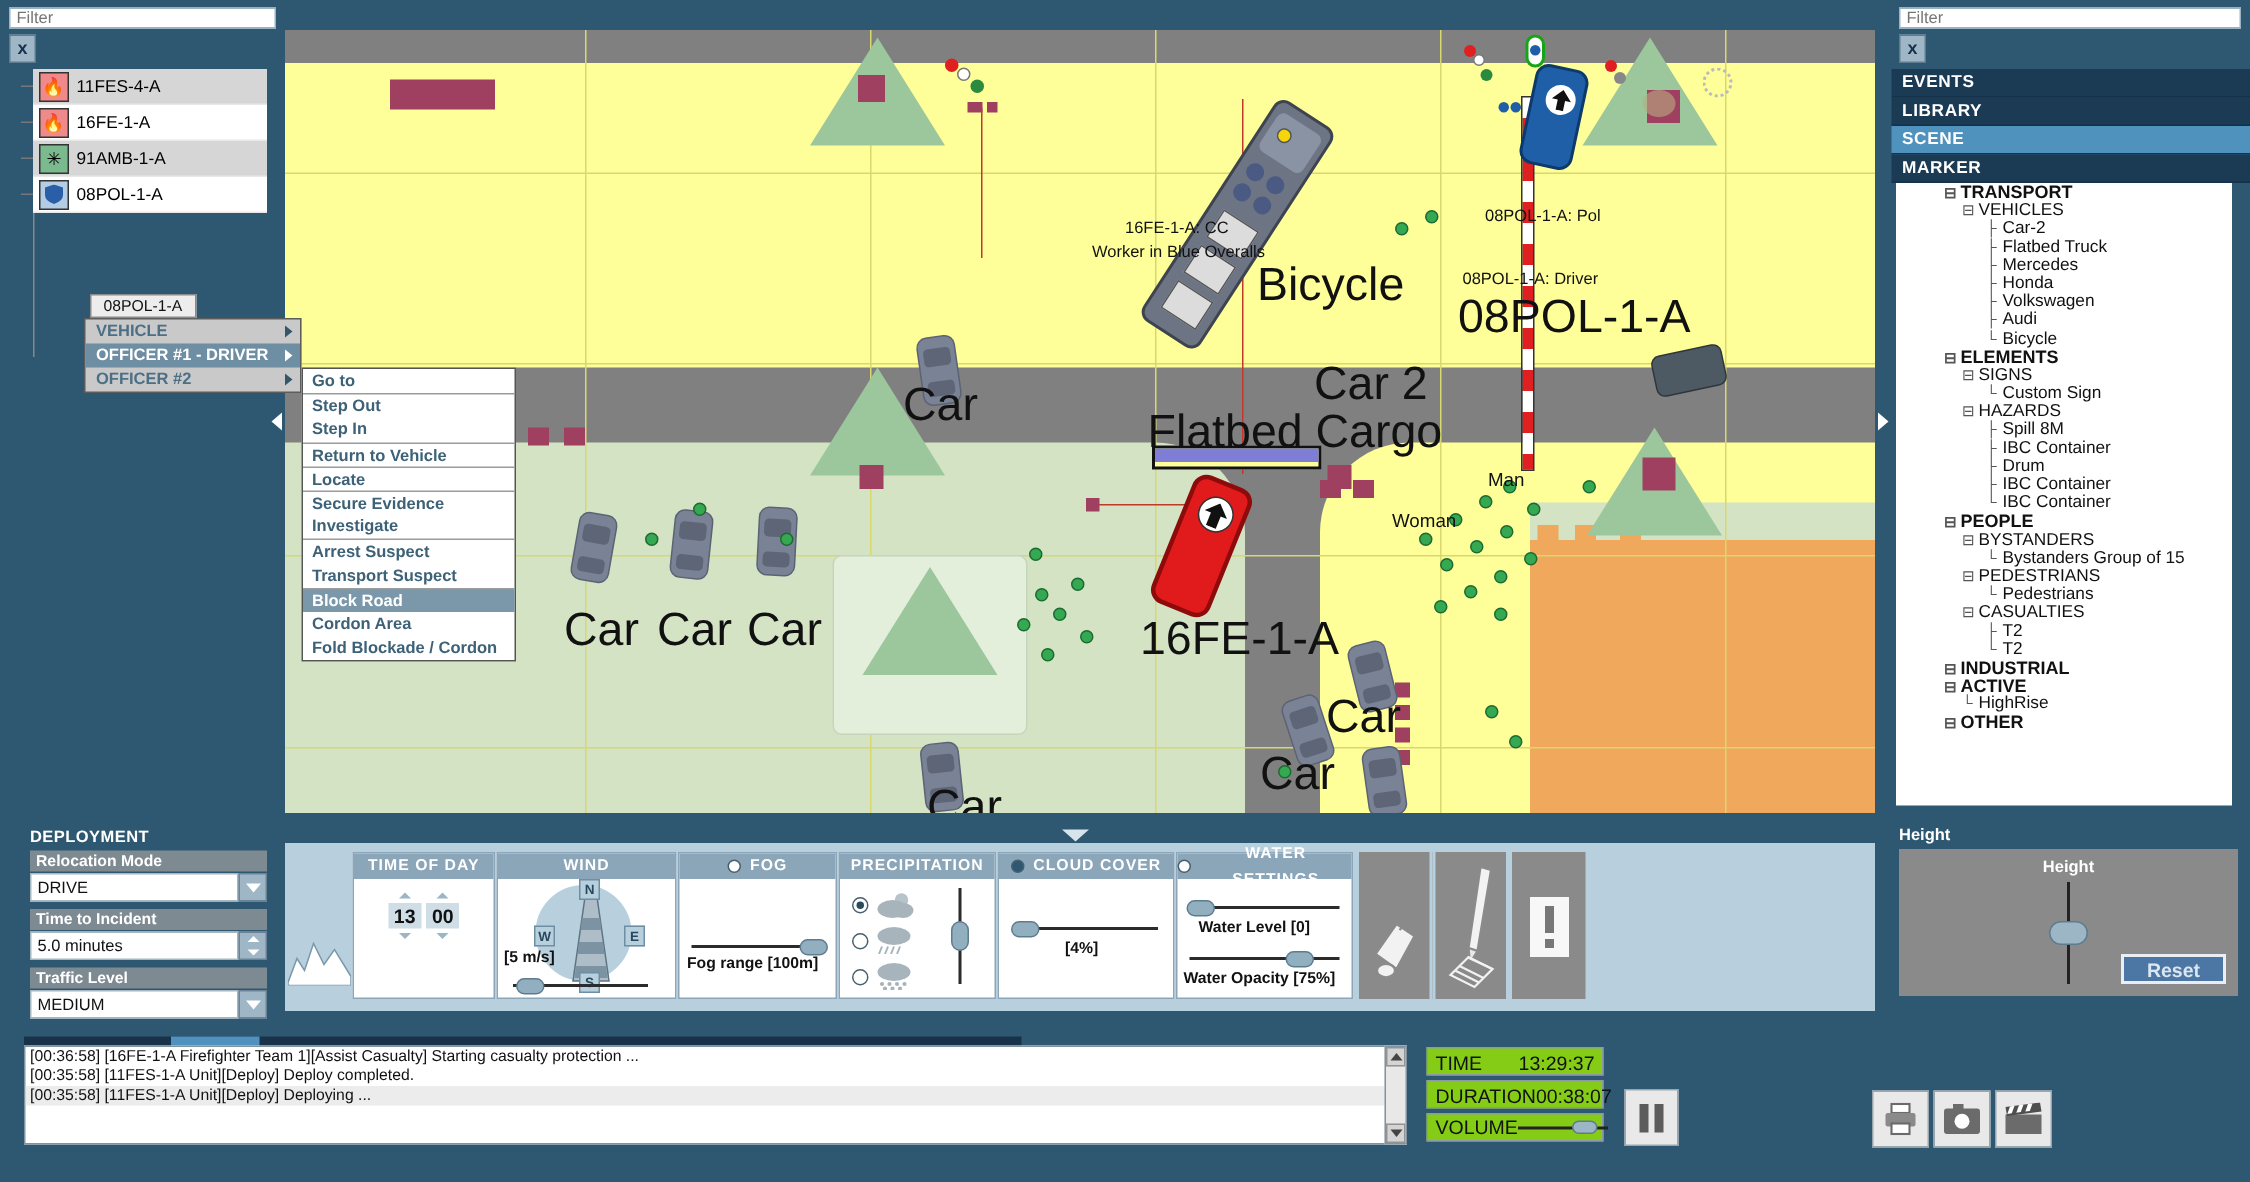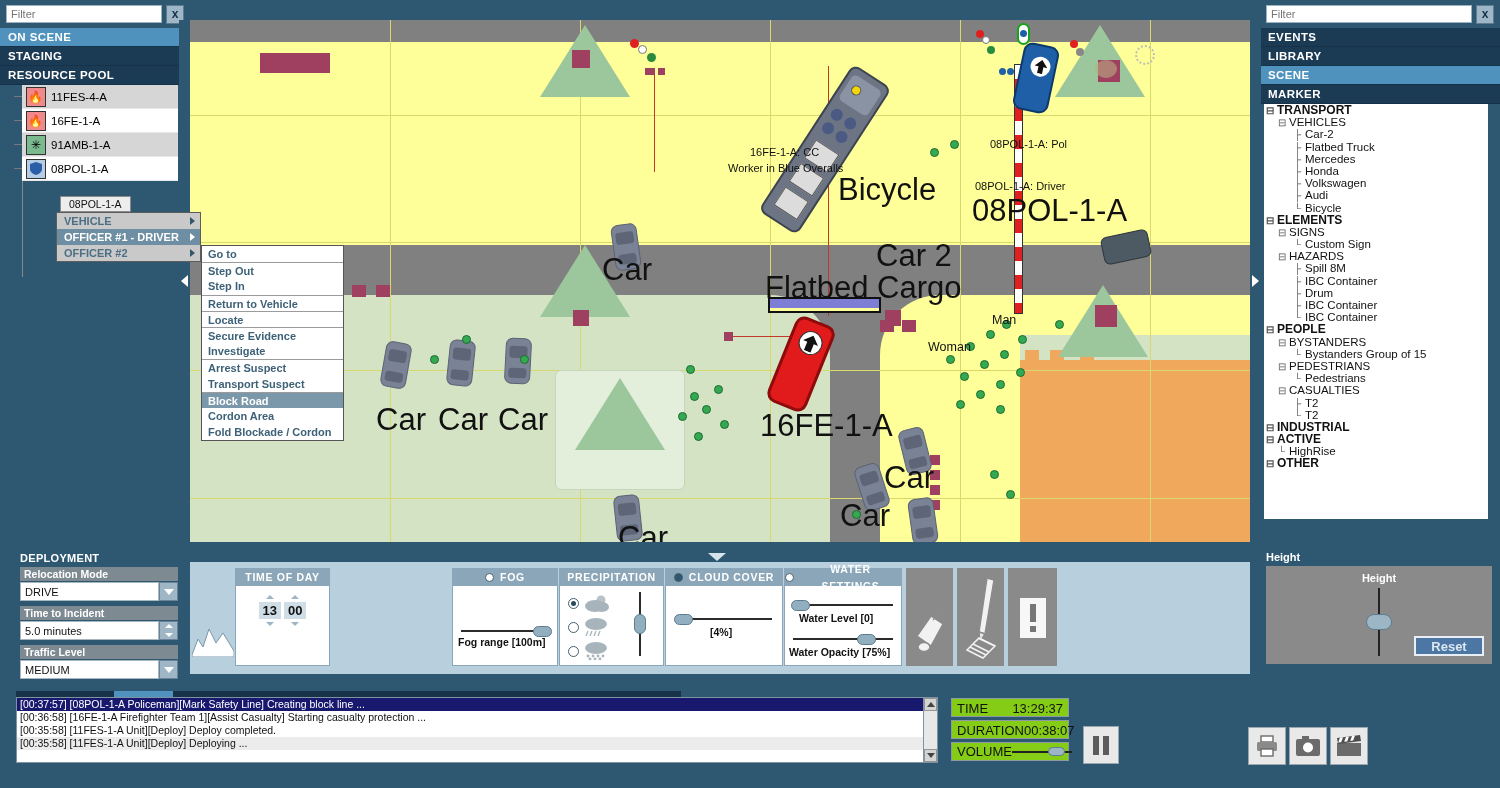--- a/index.html
+++ b/index.html
@@ -6,21 +6,21 @@
   body {
     width:1500px; height:788px; overflow:hidden;
     background:#2e5871;
     font-family:"Liberation Sans", sans-serif;
     font-size:12px; color:#fff;
     position:relative;
   }
   .panel-blue { background:#2e5871; }
 
   
-  .filter-row { display:flex; gap:4px; padding:5px 6px 4px 6px; }
+  .filter-row { display:flex; gap:4px; padding:5px 6px 4px 6px;flex-direction:column; }
   .filter-input {
     flex:1; height:18px; background:#fff; border:1px solid #9bb2c2;
     font-size:11px; color:#999; padding:0 4px; line-height:17px;
     font-family:"Liberation Sans", sans-serif;
   }
   .filter-x {
     width:18px; height:19px; background:#9fb6c6; border:1px solid #5e7c90;
     color:#14324a; font-weight:bold; font-size:12px; text-align:center; line-height:17px;
     cursor:pointer;
   }
@@ -126,21 +126,21 @@
   .slider-knob{position:absolute;width:19px;height:11px;background:#92afc0;border:1px solid #5e7c90;border-radius:6px;}
   .tickval{position:absolute;font-size:10.5px;font-weight:bold;color:#111;}
   .compass{position:absolute;width:64px;height:64px;border:6px solid #b8cfdd;border-radius:50%;}
   .cdir{position:absolute;width:14px;height:14px;background:#b8cfdd;border:1px solid #6d8ea3;color:#27485e;
         font-size:9px;font-weight:bold;text-align:center;line-height:13px;}
   .toolbtn{position:absolute;top:6px;width:49px;height:98px;background:#8a8a8a;border-right:2px solid #b8cfdd;}
 
   
   #right-panel { position:absolute; left:1260px; top:0; width:240px; height:548px; }
   .tree-box { background:#fff; color:#111; margin:0 12px 0 4px; height:415px; overflow:hidden;
-              font-size:11.5px; position:relative;}
+              font-size:11.5px; position:relative;padding-left:30px;}
   .tnode { height:12.2px; line-height:12px; white-space:nowrap; position:relative; }
   .tnode .glyph { display:inline-block; width:11px; color:#555; font-size:10px; }
   .tnode.lvl0 { padding-left:2px; font-weight:bold; font-size:12px; }
   .tnode.lvl1 { padding-left:14px; font-size:11.5px;}
   .tnode.lvl2 { padding-left:30px; font-size:11.5px;}
   #height-panel { position:absolute; left:1260px; top:548px; width:240px; height:126px; }
   .h-title{font-size:11px;font-weight:bold;padding:3px 0 3px 6px;}
   .h-body{background:#8a8a8a;margin:0 8px 0 6px;height:98px;position:relative;}
   .h-reset{position:absolute;right:8px;bottom:8px;width:70px;height:20px;background:#4c76a4;
            border:2px solid #e8eef3;color:#dbe7f0;font-size:13px;font-weight:bold;text-align:center;line-height:17px;}
@@ -171,25 +171,20 @@
   .iconbtn{position:absolute;top:727px;width:38px;height:38px;background:#e9e9e9;border:1px solid #9aa6ae;
            display:flex;align-items:center;justify-content:center;}
 </style>
 </head>
 <body>
 
 <div id="left-panel" class="panel-blue">
   <div class="filter-row">
     <input class="filter-input" placeholder="Filter" style="">
     <div class="filter-x">x</div>
-  </div>
-  <div>
-    <div class="nav-item active">ON SCENE</div>
-    <div class="nav-item">STAGING</div>
-    <div class="nav-item">RESOURCE POOL</div>
   </div>
   <div style="position:relative;">
     <div class="vline"></div>
     <div class="res-list">
       <div class="res-row shade">
         <div class="tick"></div>
         <div class="res-icon fire">🔥</div>
         <span>11FES-4-A</span>
       </div>
       <div class="res-row">
@@ -480,20 +475,39 @@
         <div class="caret-dn-s" style="border-top-color:#9db6c6;margin:3px auto 0;"></div>
       </div>
       <div style="text-align:center;">
         <div class="caret-up-s" style="border-bottom-color:#9db6c6;margin:0 auto 3px;"></div>
         <div style="background:#cfdde6;color:#111;font-size:13px;font-weight:bold;padding:1px 4px;">00</div>
         <div class="caret-dn-s" style="border-top-color:#9db6c6;margin:3px auto 0;"></div>
       </div>
     </div>
   </div>
 
+  <div class="wbox" style="left:141px;width:120px;height:98px;">
+    <div class="whead">WIND</div>
+    <div style="position:relative;height:80px;">
+      <div class="compass" style="left:25px;top:4px;background:#b8cfdd;"></div>
+      <svg style="position:absolute;left:47px;top:12px;" width="28" height="58" viewBox="0 0 28 58">
+        <path d="M11 0 L19 0 L27 56 L3 56 Z" fill="#aebdc7" stroke="#5d7485"></path>
+        <path d="M9 14 L21 14 L22 22 L8 22 Z" fill="#7b93a3"></path>
+        <path d="M7 30 L23 30 L24 38 L6 38 Z" fill="#7b93a3"></path>
+        <path d="M5 46 L25 46 L26 54 L4 54 Z" fill="#7b93a3"></path>
+      </svg>
+      <div class="cdir" style="left:54px;top:0px;">N</div>
+      <div class="cdir" style="left:54px;top:62px;">S</div>
+      <div class="cdir" style="left:24px;top:31px;">W</div>
+      <div class="cdir" style="left:84px;top:31px;">E</div>
+      <div class="tickval" style="left:4px;top:46px;">[5 m/s]</div>
+      <div class="slider-track" style="left:10px;top:70px;width:90px;"></div>
+      <div class="slider-knob" style="left:12px;top:66px;"></div>
+    </div>
+  </div>
 
   <div class="wbox" style="left:262px;width:106px;height:98px;">
     <div class="whead">
       <span class="radio-dot"></span>
       <span>FOG</span>
     </div>
     <div style="position:relative;height:80px;">
       <div class="slider-track" style="left:8px;top:44px;width:90px;"></div>
       <div class="slider-knob" style="left:80px;top:40px;"></div>
       <div class="tickval" style="left:5px;top:50px;">Fog range [100m]</div>
@@ -658,21 +672,20 @@
   <div class="tab">3D SCENE</div>
   <div class="tab active">MAP</div>
   <div class="tab">OBJECT</div>
   <div class="tab">MESSAGES</div>
   <div class="tab">ASSIGN</div>
   <div class="tab">TRAINING</div>
   <div class="tab">SCORING</div>
 </div>
 
 <div id="log">
-  <div class="log-row sel">[00:37:57] [08POL-1-A Policeman][Mark Safety Line] Creating block line ...</div>
   <div class="log-row">[00:36:58] [16FE-1-A Firefighter Team 1][Assist Casualty] Starting casualty protection ...</div>
   <div class="log-row">[00:35:58] [11FES-1-A Unit][Deploy] Deploy completed.</div>
   <div class="log-row shade">[00:35:58] [11FES-1-A Unit][Deploy] Deploying ...</div>
 </div>
 <div id="log-scroll">
   <div class="sc-btn">
     <span style="width:0;height:0;border-left:4px solid transparent;border-right:4px solid transparent;border-bottom:5px solid #444;"></span>
     </div>
   <div style="height:38px;"></div>
   <div class="sc-btn">

